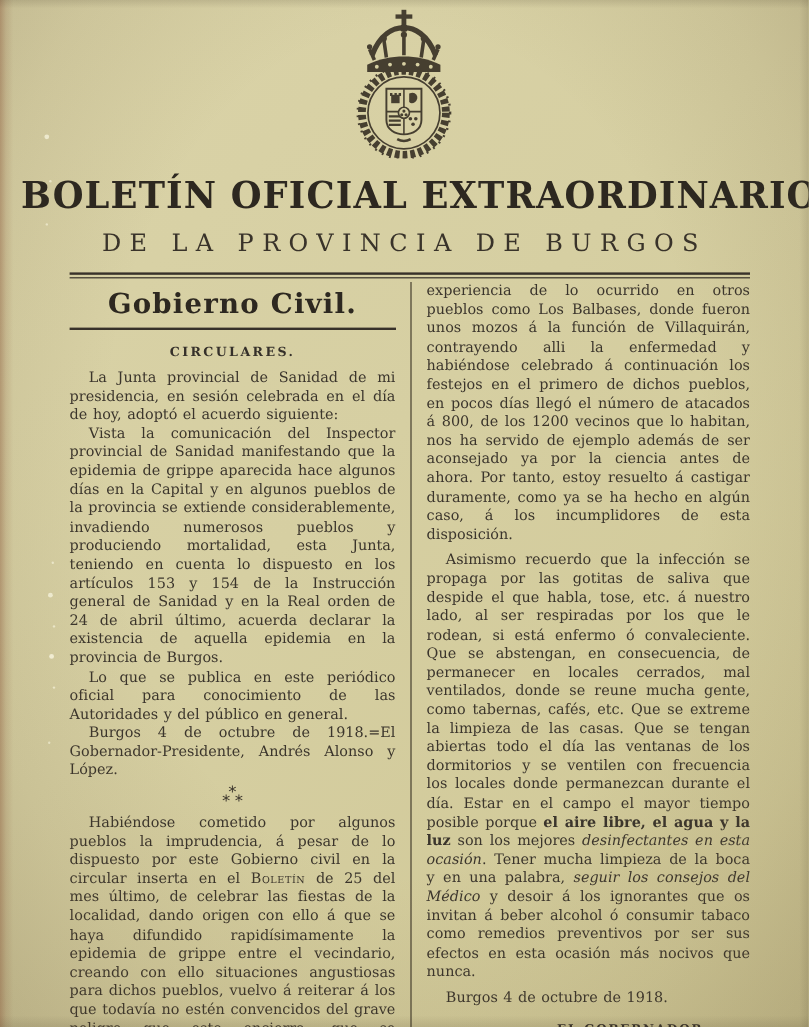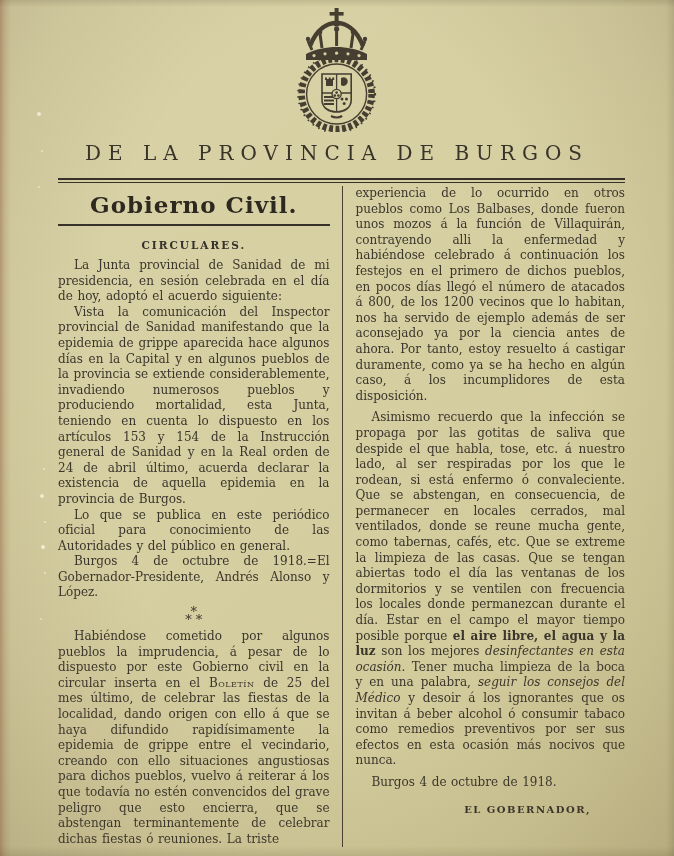--- a/index.html
+++ b/index.html
@@ -103,20 +103,21 @@
         <circle cx="58" cy="91" r="1.5" stroke="none"></circle>
         <circle cx="62.5" cy="91" r="1.5" stroke="none"></circle>
         <circle cx="60.2" cy="95.5" r="1.5" stroke="none"></circle>
         <circle cx="52.6" cy="86" r="4.6" fill="#d7d0a3" stroke-width="1.4"></circle>
         <circle cx="52.6" cy="84.6" r="1.3" stroke="none"></circle>
         <circle cx="50.8" cy="87.6" r="1.3" stroke="none"></circle>
         <circle cx="54.4" cy="87.6" r="1.3" stroke="none"></circle>
         <path d="M47 108 q5.6 3 11.2 0" fill="none" stroke-width="2.2"></path>
       </g>
     </svg>
+    <h1 class="title"><span class="condense">BOLETÍN OFICIAL EXTRAORDINARIO</span></h1>
     <h2 class="subtitle">DE LA PROVINCIA DE BURGOS</h2>
   </div>
 
   <div class="rule-double"></div>
 
   <div class="columns">
     <div class="col col-left">
       <div class="section-title">Gobierno Civil.</div>
       <div class="rule-single"></div>
       <div class="subsection-title">CIRCULARES.</div>

